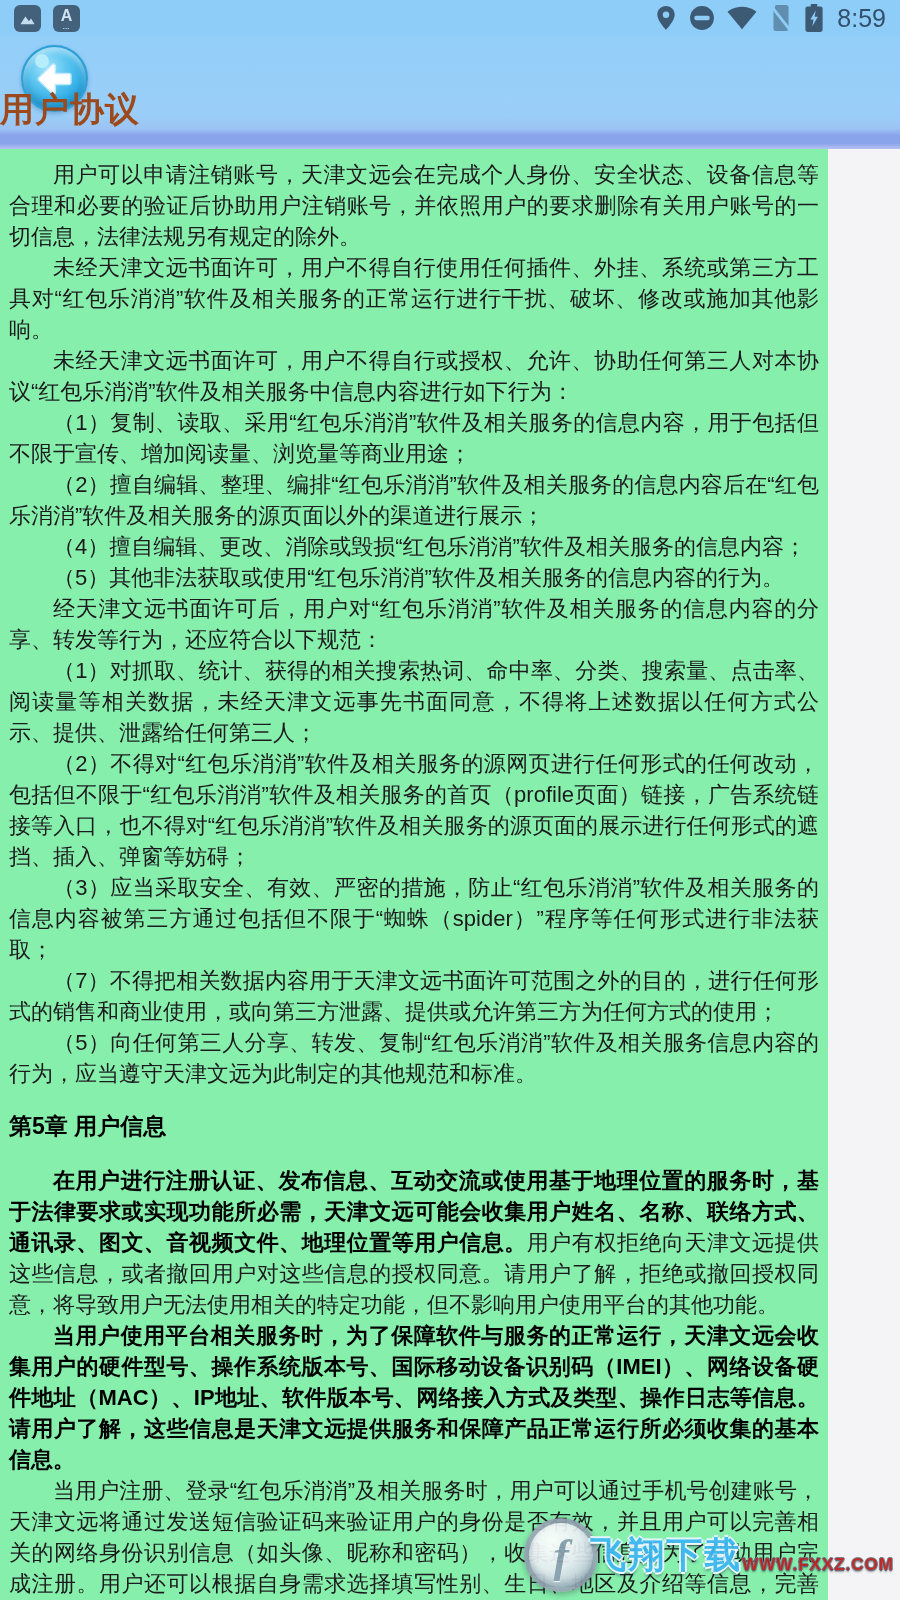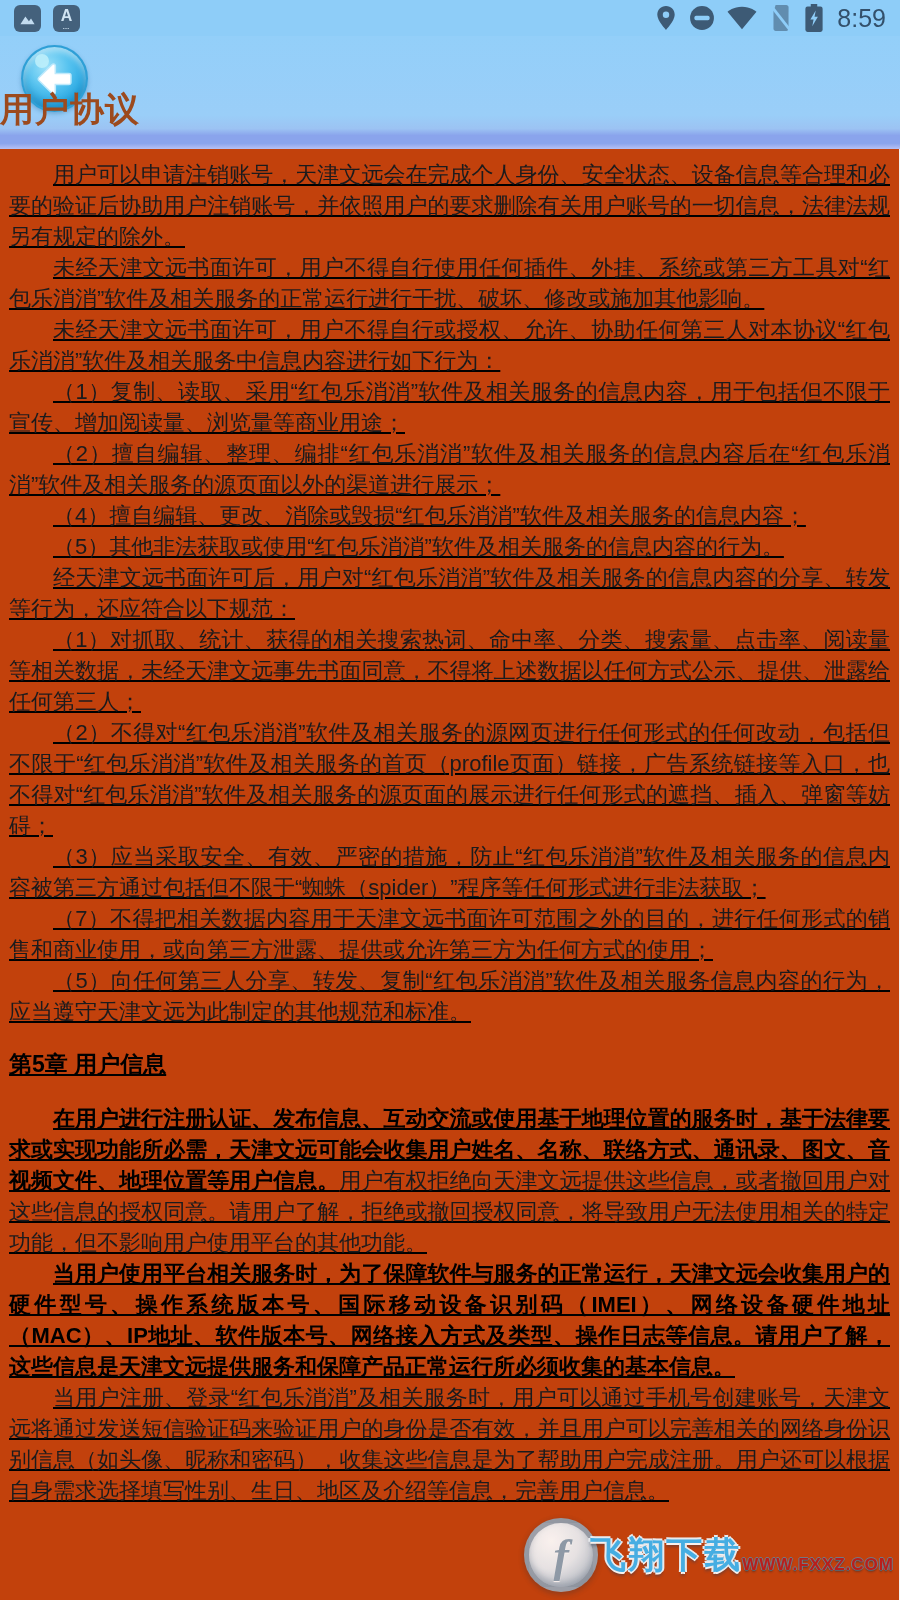--- a/index.html
+++ b/index.html
@@ -32,22 +32,22 @@
     background:radial-gradient(circle at 38% 32%, #9fe2fa 0%, #55c2ef 38%, #2baae4 68%, #128ecb 100%);
     box-shadow:inset 0 -6px 8px rgba(10,90,140,.35), inset 0 4px 6px rgba(255,255,255,.55),
       0 2px 4px rgba(30,100,150,.35);
     border:2px solid #2f9fd6;box-sizing:border-box;cursor:pointer;
     display:flex;align-items:center;justify-content:center;}
   .back-btn::before{content:"";position:absolute;left:12px;top:7px;width:14px;height:14px;
     border-radius:50%;background:#bdeefb;opacity:.9;}
   .back-arrow{width:38px;height:34px;display:block;}
 
   
-  .content{position:absolute;top:149px;left:0;width:899px;height:1451px;
-    overflow:hidden;background:#c2410c;padding:10px 9px 0 9px;box-sizing:border-box;text-decoration:underline;}
+  .content{position:absolute;top:149px;left:0;width:828px;height:1451px;
+    overflow:hidden;background:#86efac;padding:10px 9px 0 9px;box-sizing:border-box;}
   .para{margin:0;text-indent:2em;font-size:22px;line-height:31px;color:#1b1b1d;
     text-align:justify;font-weight:400;}
   .para .b{font-weight:bold;color:#000;}
   .heading{margin:22px 0 24px 0;font-size:23px;line-height:30px;color:#000;
     font-weight:bold;text-indent:0;}
 
   
   .watermark{position:absolute;right:6px;bottom:8px;display:flex;align-items:center;
     z-index:6;opacity:.93;}
   .wm-logo{width:74px;height:74px;border-radius:50%;flex:0 0 auto;margin-right:-8px;

